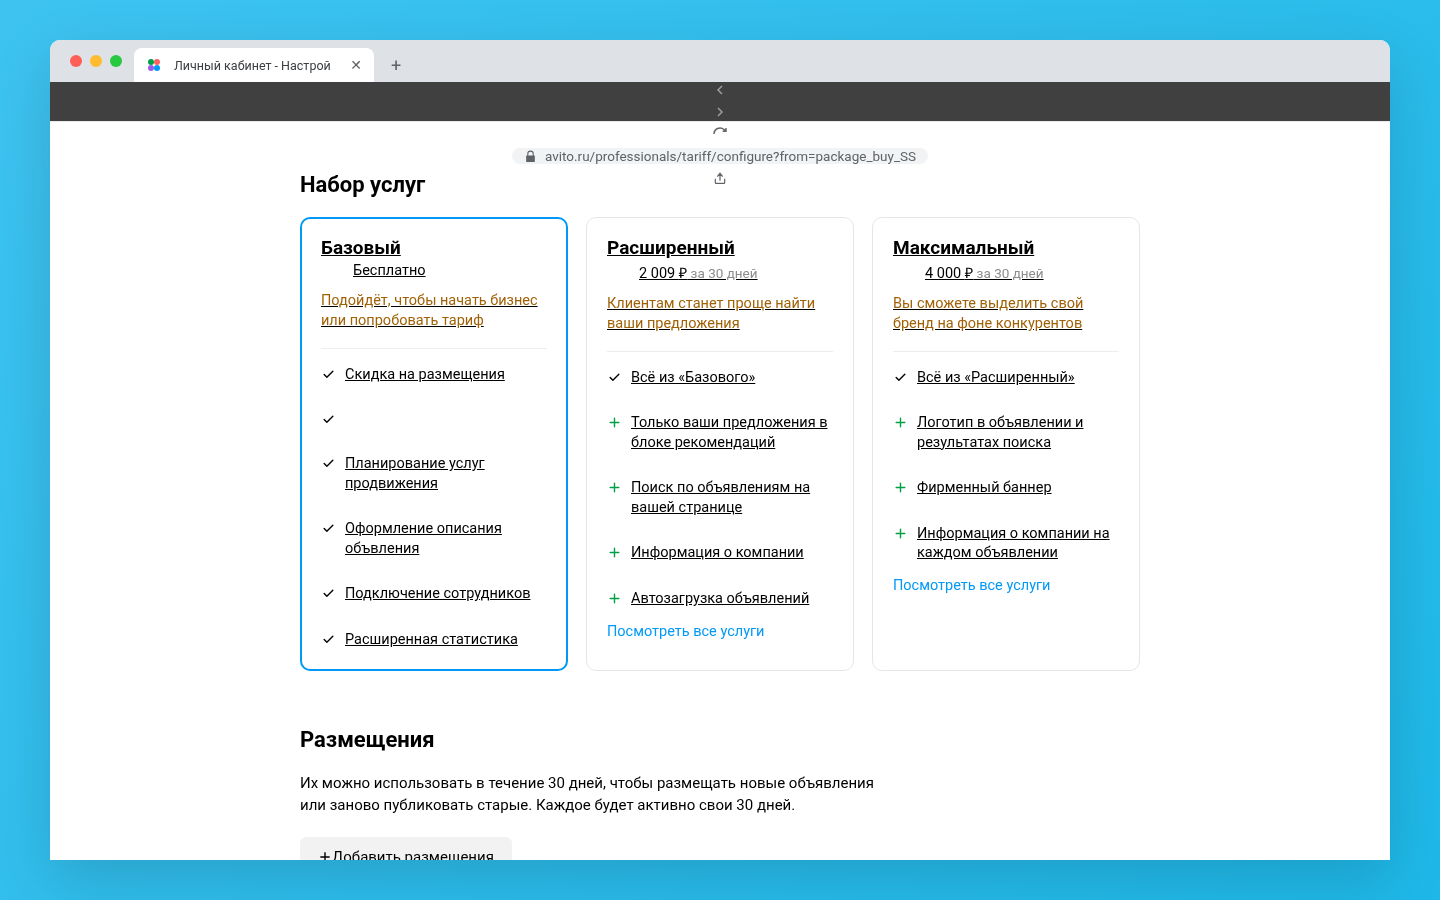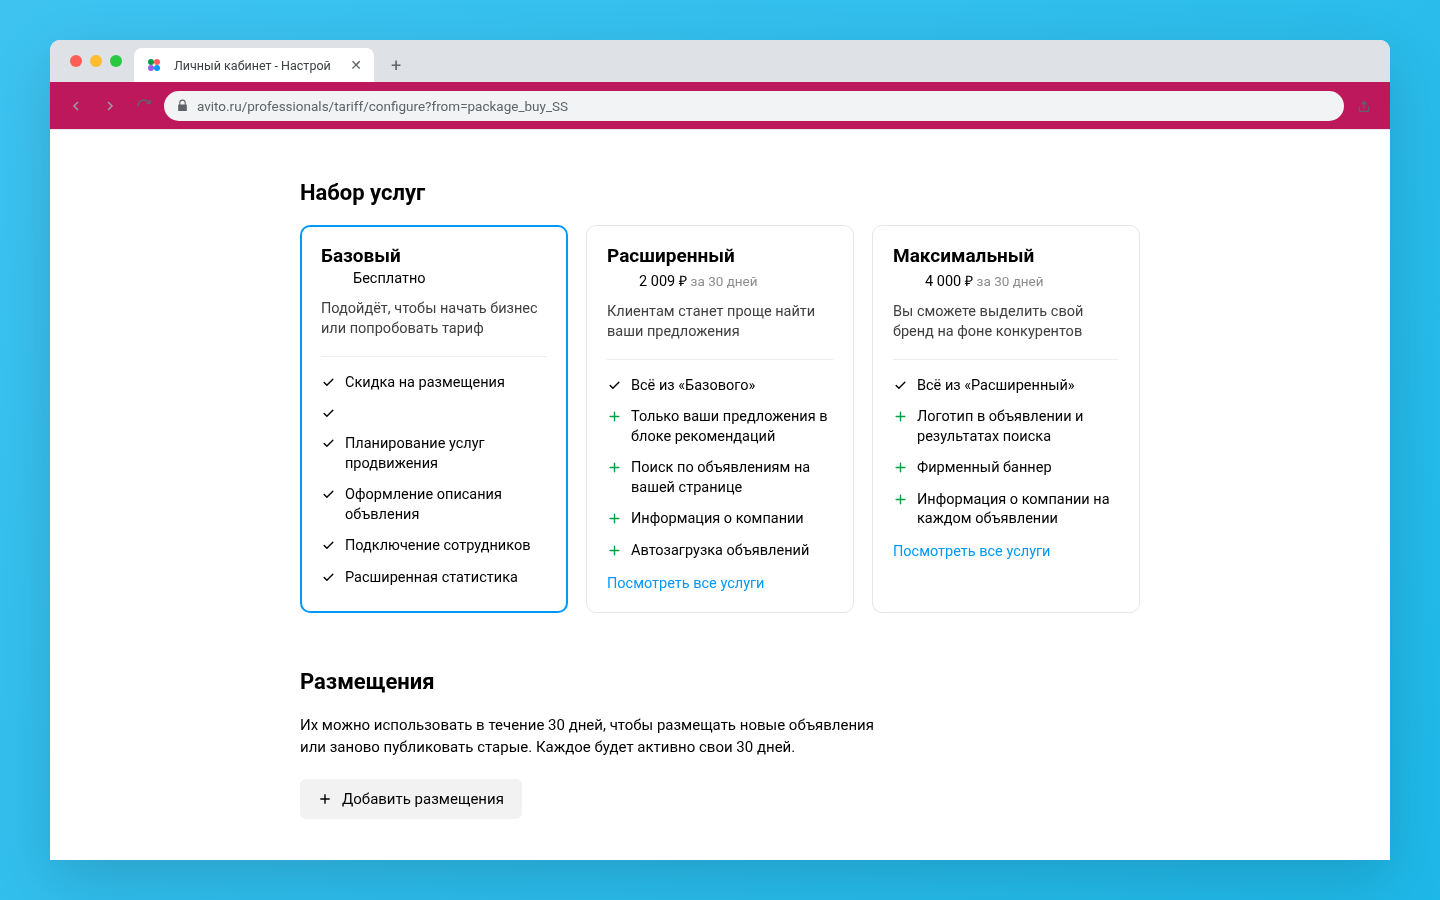--- a/index.html
+++ b/index.html
@@ -59,27 +59,28 @@
     .tab-favicon svg { width: 16px; height: 16px; }
     .tab-close { color: #5f6368; font-size: 14px; margin-left: auto; cursor: pointer; }
     .new-tab {
       width: 28px; height: 28px;
       display: flex; align-items: center; justify-content: center;
       color: #5f6368; font-size: 18px;
       margin-left: 8px; margin-bottom: 3px;
       cursor: pointer;
     }
     .browser-toolbar {
-      background: #be185d;
-      height: 48px;
+      background: #404040;
+      height: 40px;
       display: flex;
       align-items: center;
       padding: 0 12px;
       gap: 6px;
       border-bottom: 1px solid #e8eaed;
+      flex-direction: column;
     }
     .nav-btn {
       width: 28px; height: 28px;
       display: flex; align-items: center; justify-content: center;
       color: #9aa0a6; cursor: pointer; border-radius: 50%;
     }
     .nav-btn.active { color: #5f6368; }
     .nav-btn svg { width: 16px; height: 16px; }
     .address-bar {
       flex: 1;
@@ -123,20 +124,21 @@
       display: flex;
       gap: 18px;
       margin-bottom: 56px;
     }
     .plan-card {
       flex: 1;
       border: 1px solid #e6e6e6;
       border-radius: 10px;
       padding: 18px 20px 20px 20px;
       cursor: pointer;
+      text-decoration: underline;
     }
     .plan-card.selected {
       border: 2px solid #0099f7;
       padding: 17px 19px 19px 19px;
     }
     .plan-title {
       font-size: 19px;
       font-weight: 700;
       color: #000;
       margin-bottom: 3px;
@@ -144,31 +146,31 @@
     .plan-sub {
       font-size: 14.5px;
       color: #000;
       margin-bottom: 12px;
       margin-left: 32px;
     }
     .ruble { font-family: Arial, sans-serif; }
     .plan-sub .period { color: #8c8c8c; font-size: 13.5px; }
     .plan-desc {
       font-size: 14.5px;
-      color: #404040;
+      color: #a16207;
       line-height: 1.4;
       padding-bottom: 16px;
       border-bottom: 1px solid #ededed;
       margin-bottom: 16px;
     }
     .feature-list {
       list-style: none;
       display: flex;
       flex-direction: column;
-      gap: 12px;
+      gap: 26px;
     }
     .feature-item {
       display: flex;
       gap: 10px;
       font-size: 14.5px;
       color: #000;
       line-height: 1.35;
     }
     .feature-icon {
       flex-shrink: 0;
@@ -192,21 +194,20 @@
     .placements-desc {
       font-size: 15px;
       color: #000;
       line-height: 1.5;
       max-width: 580px;
       margin-bottom: 20px;
     }
     .add-placements-btn {
       display: inline-flex;
       align-items: center;
-      gap: 10px;
       background: #f2f2f2;
       border: none;
       border-radius: 6px;
       padding: 11px 18px;
       font-size: 15px;
       color: #000;
       cursor: pointer;
       font-family: inherit;
     }
     .add-placements-btn svg { width: 14px; height: 14px; }

